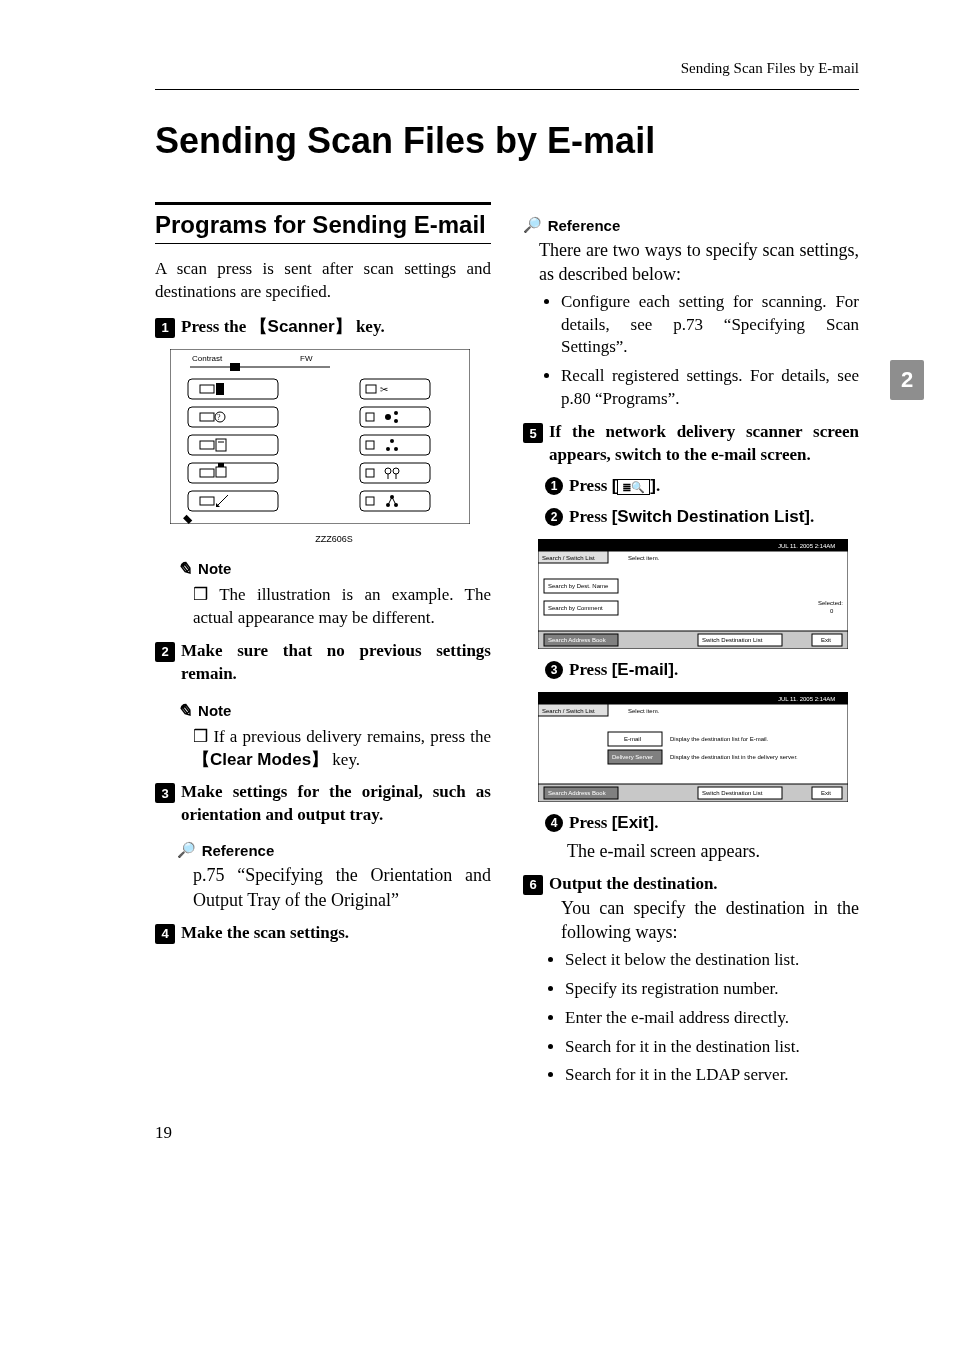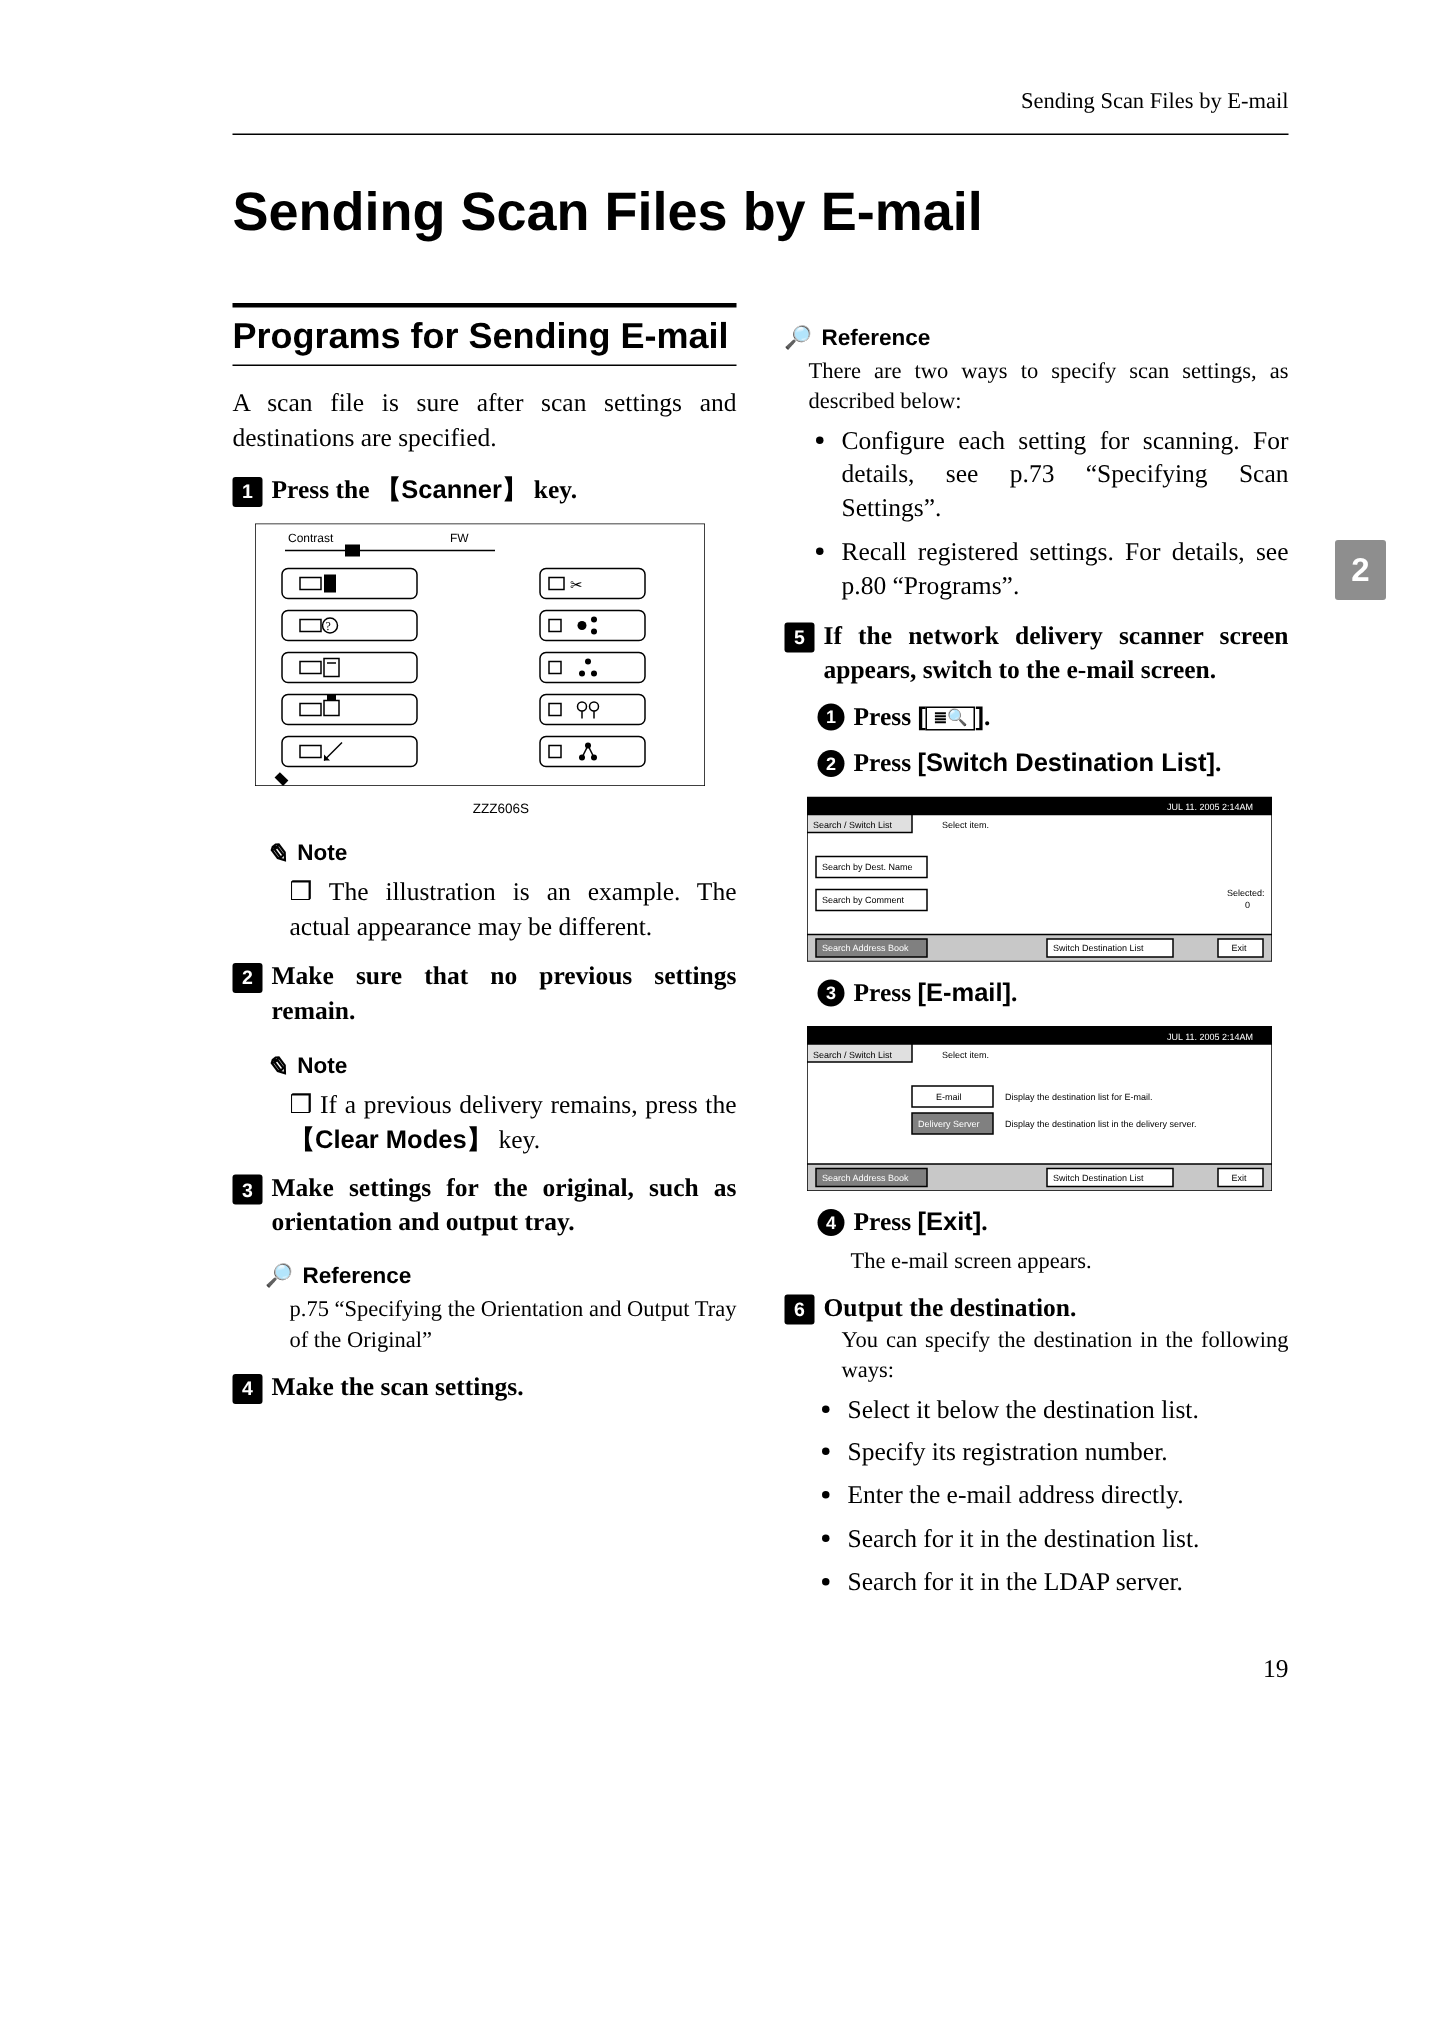--- a/index.html
+++ b/index.html
@@ -101,21 +101,21 @@
   }
   .note-icon {
     font-style: italic;
     font-size: 18px;
   }
   .ref-icon {
     font-size: 15px;
   }
   .indent-block {
     margin-left: 38px;
-    font-size: 15px;
+    font-size: 18px;
     line-height: 1.35;
     text-align: justify;
   }
   .bullet-list {
     margin: 4px 0 4px 38px;
     padding: 0;
     font-size: 17px;
     line-height: 1.35;
   }
   .bullet-list li {
@@ -166,21 +166,21 @@
   .panel-img svg, .screen-img svg {
     display: block;
   }
   .imgcode {
     font-size: 9px;
     text-align: center;
     margin: 2px 0 0 22px;
     font-family: Arial, sans-serif;
   }
   .page-num {
-    text-align: right;
+    text-align: left;
     font-size: 17px;
     margin-top: 30px;
   }
   .side-tab {
     position: absolute;
     right: 30px;
     top: 360px;
     width: 34px;
     height: 40px;
     background: #8e8e8e;
@@ -206,21 +206,21 @@
   <div class="rule-thin"></div>
 
   <h1 class="title">Sending Scan Files by E-mail</h1>
 
   <div class="columns">
 
     <div class="col">
 
       <h2 class="section">Programs for Sending E-mail</h2>
 
-      <p class="lead just">A scan file is sure after scan settings and destinations are specified.</p>
+      <p class="lead just">A scan press is sent after scan settings and destinations are specified.</p>
 
       <div class="step">
         <div class="step-head">
           <span class="numbox">1</span>
           <span>
             <span>Press the </span><span class="keycap">Scanner</span><span> key.</span>
           </span>
         </div>
 
         <div class="panel-img">

